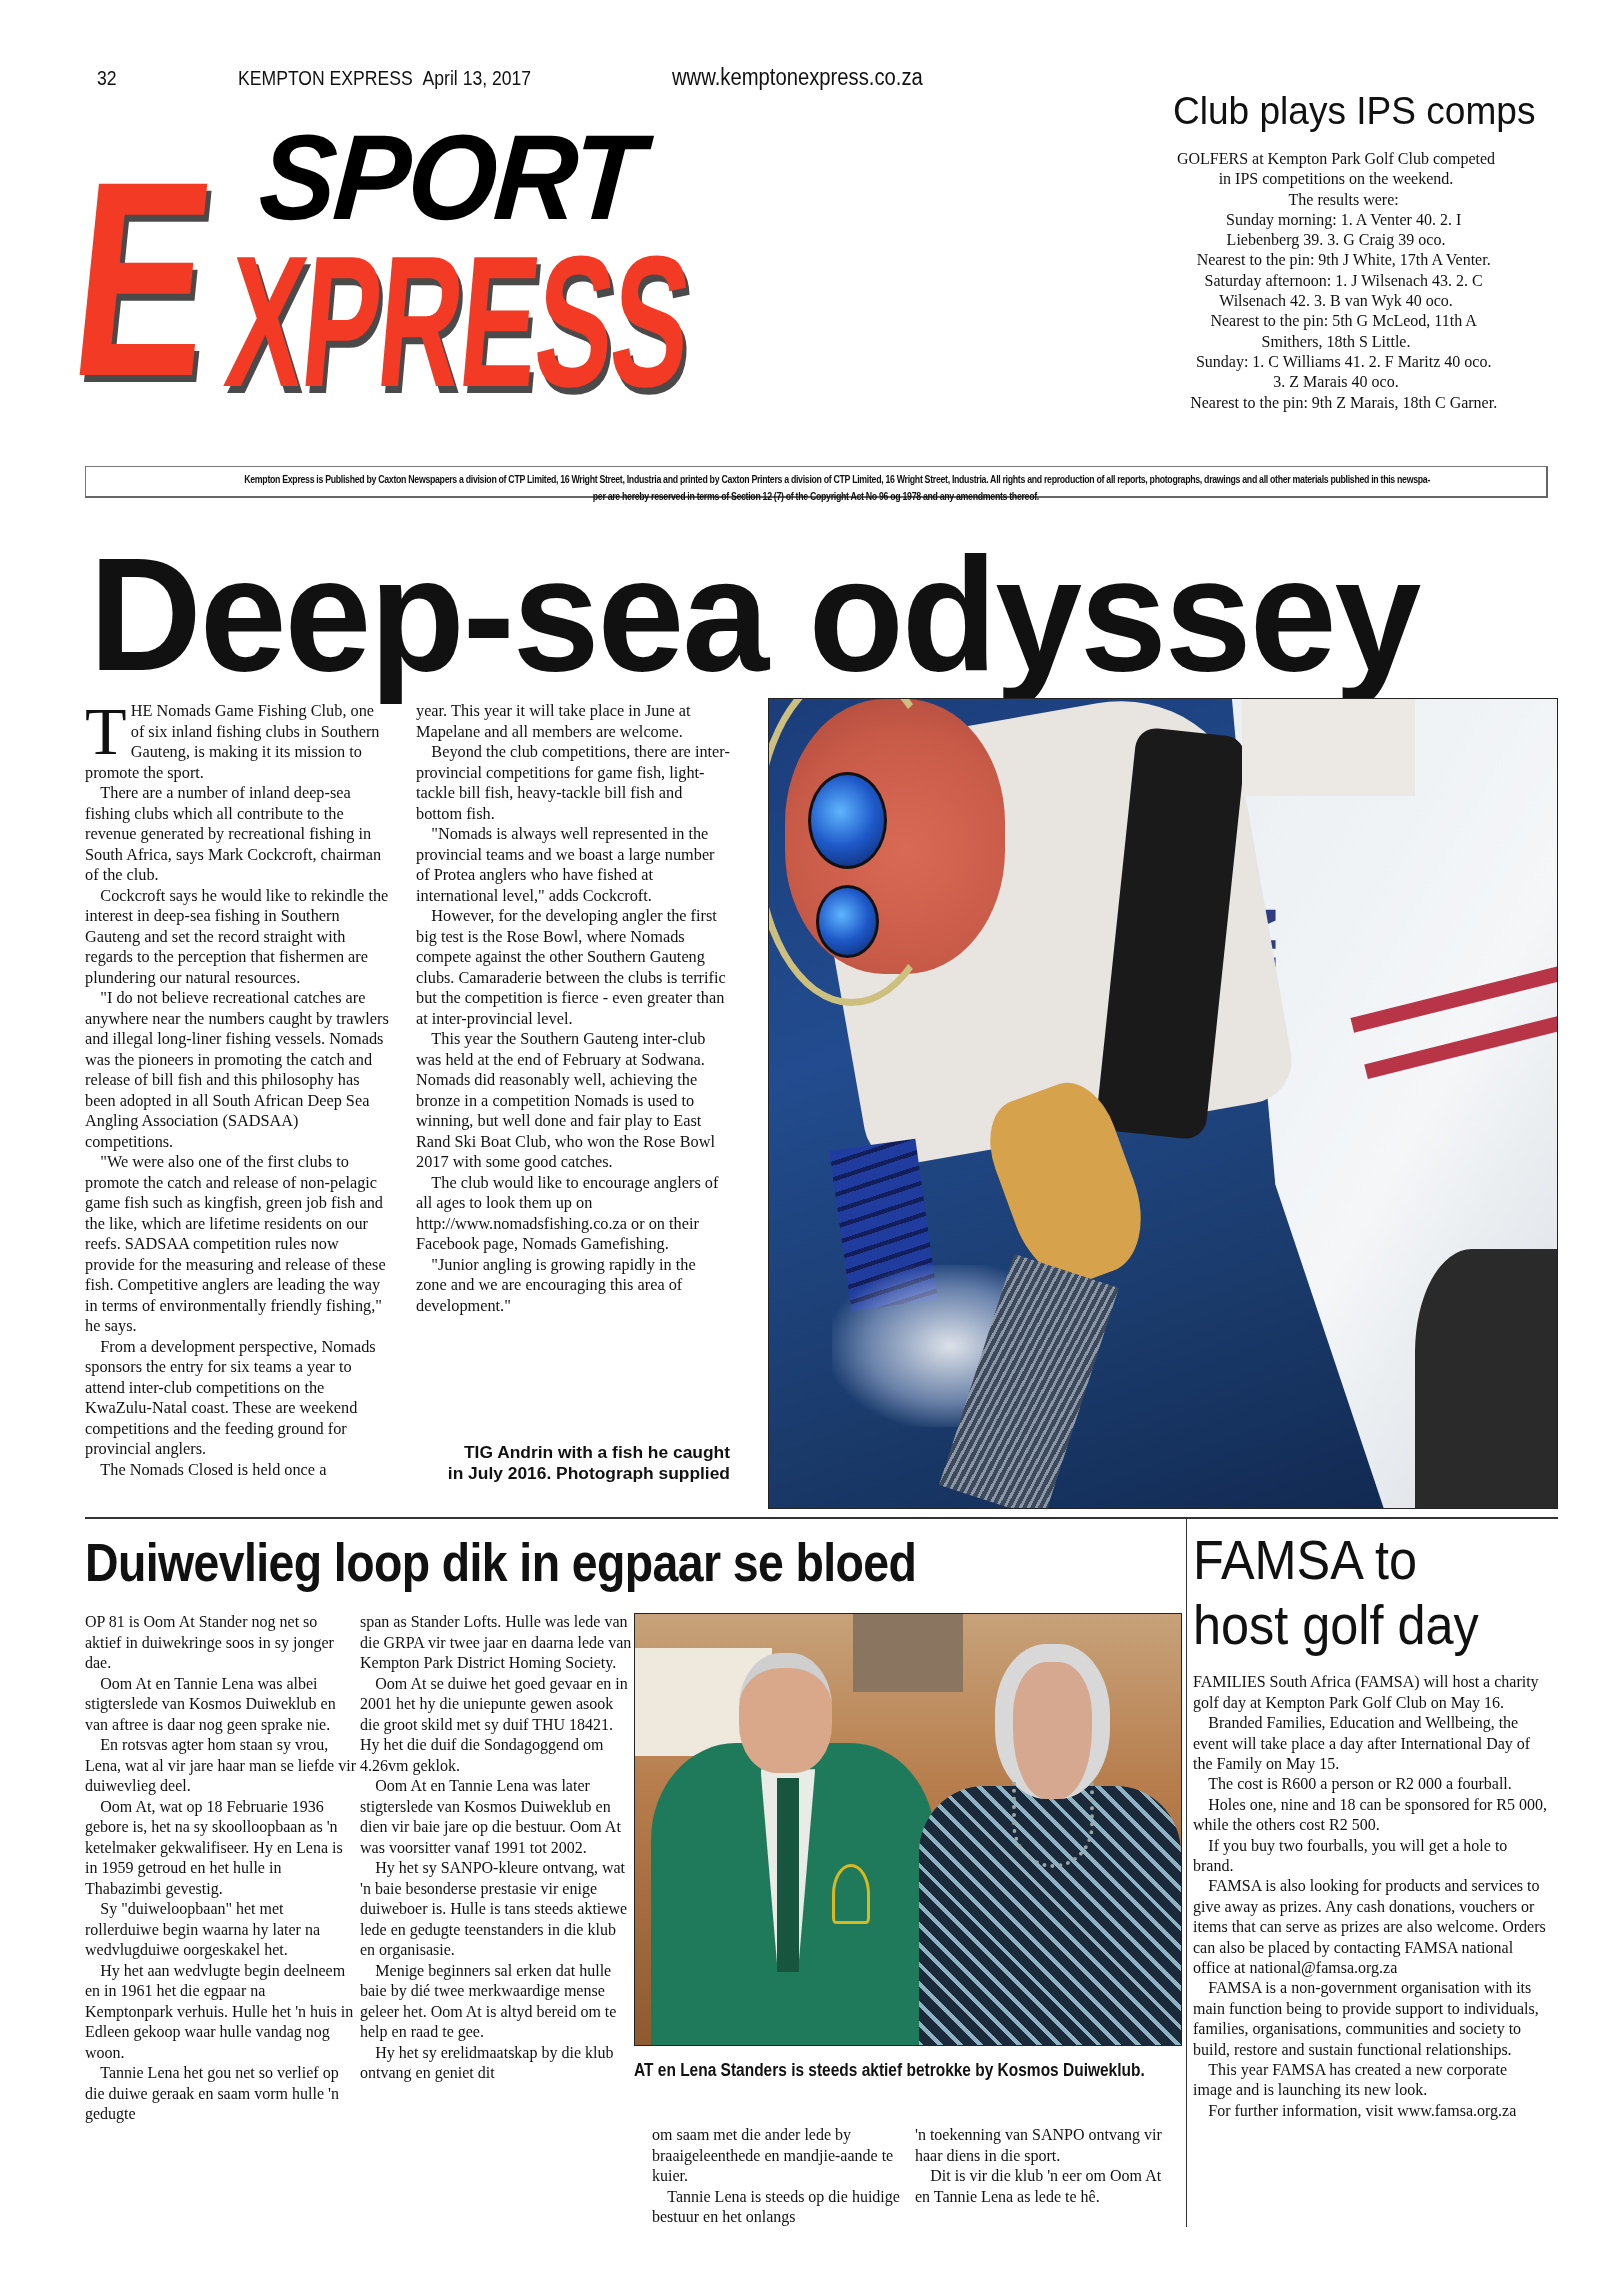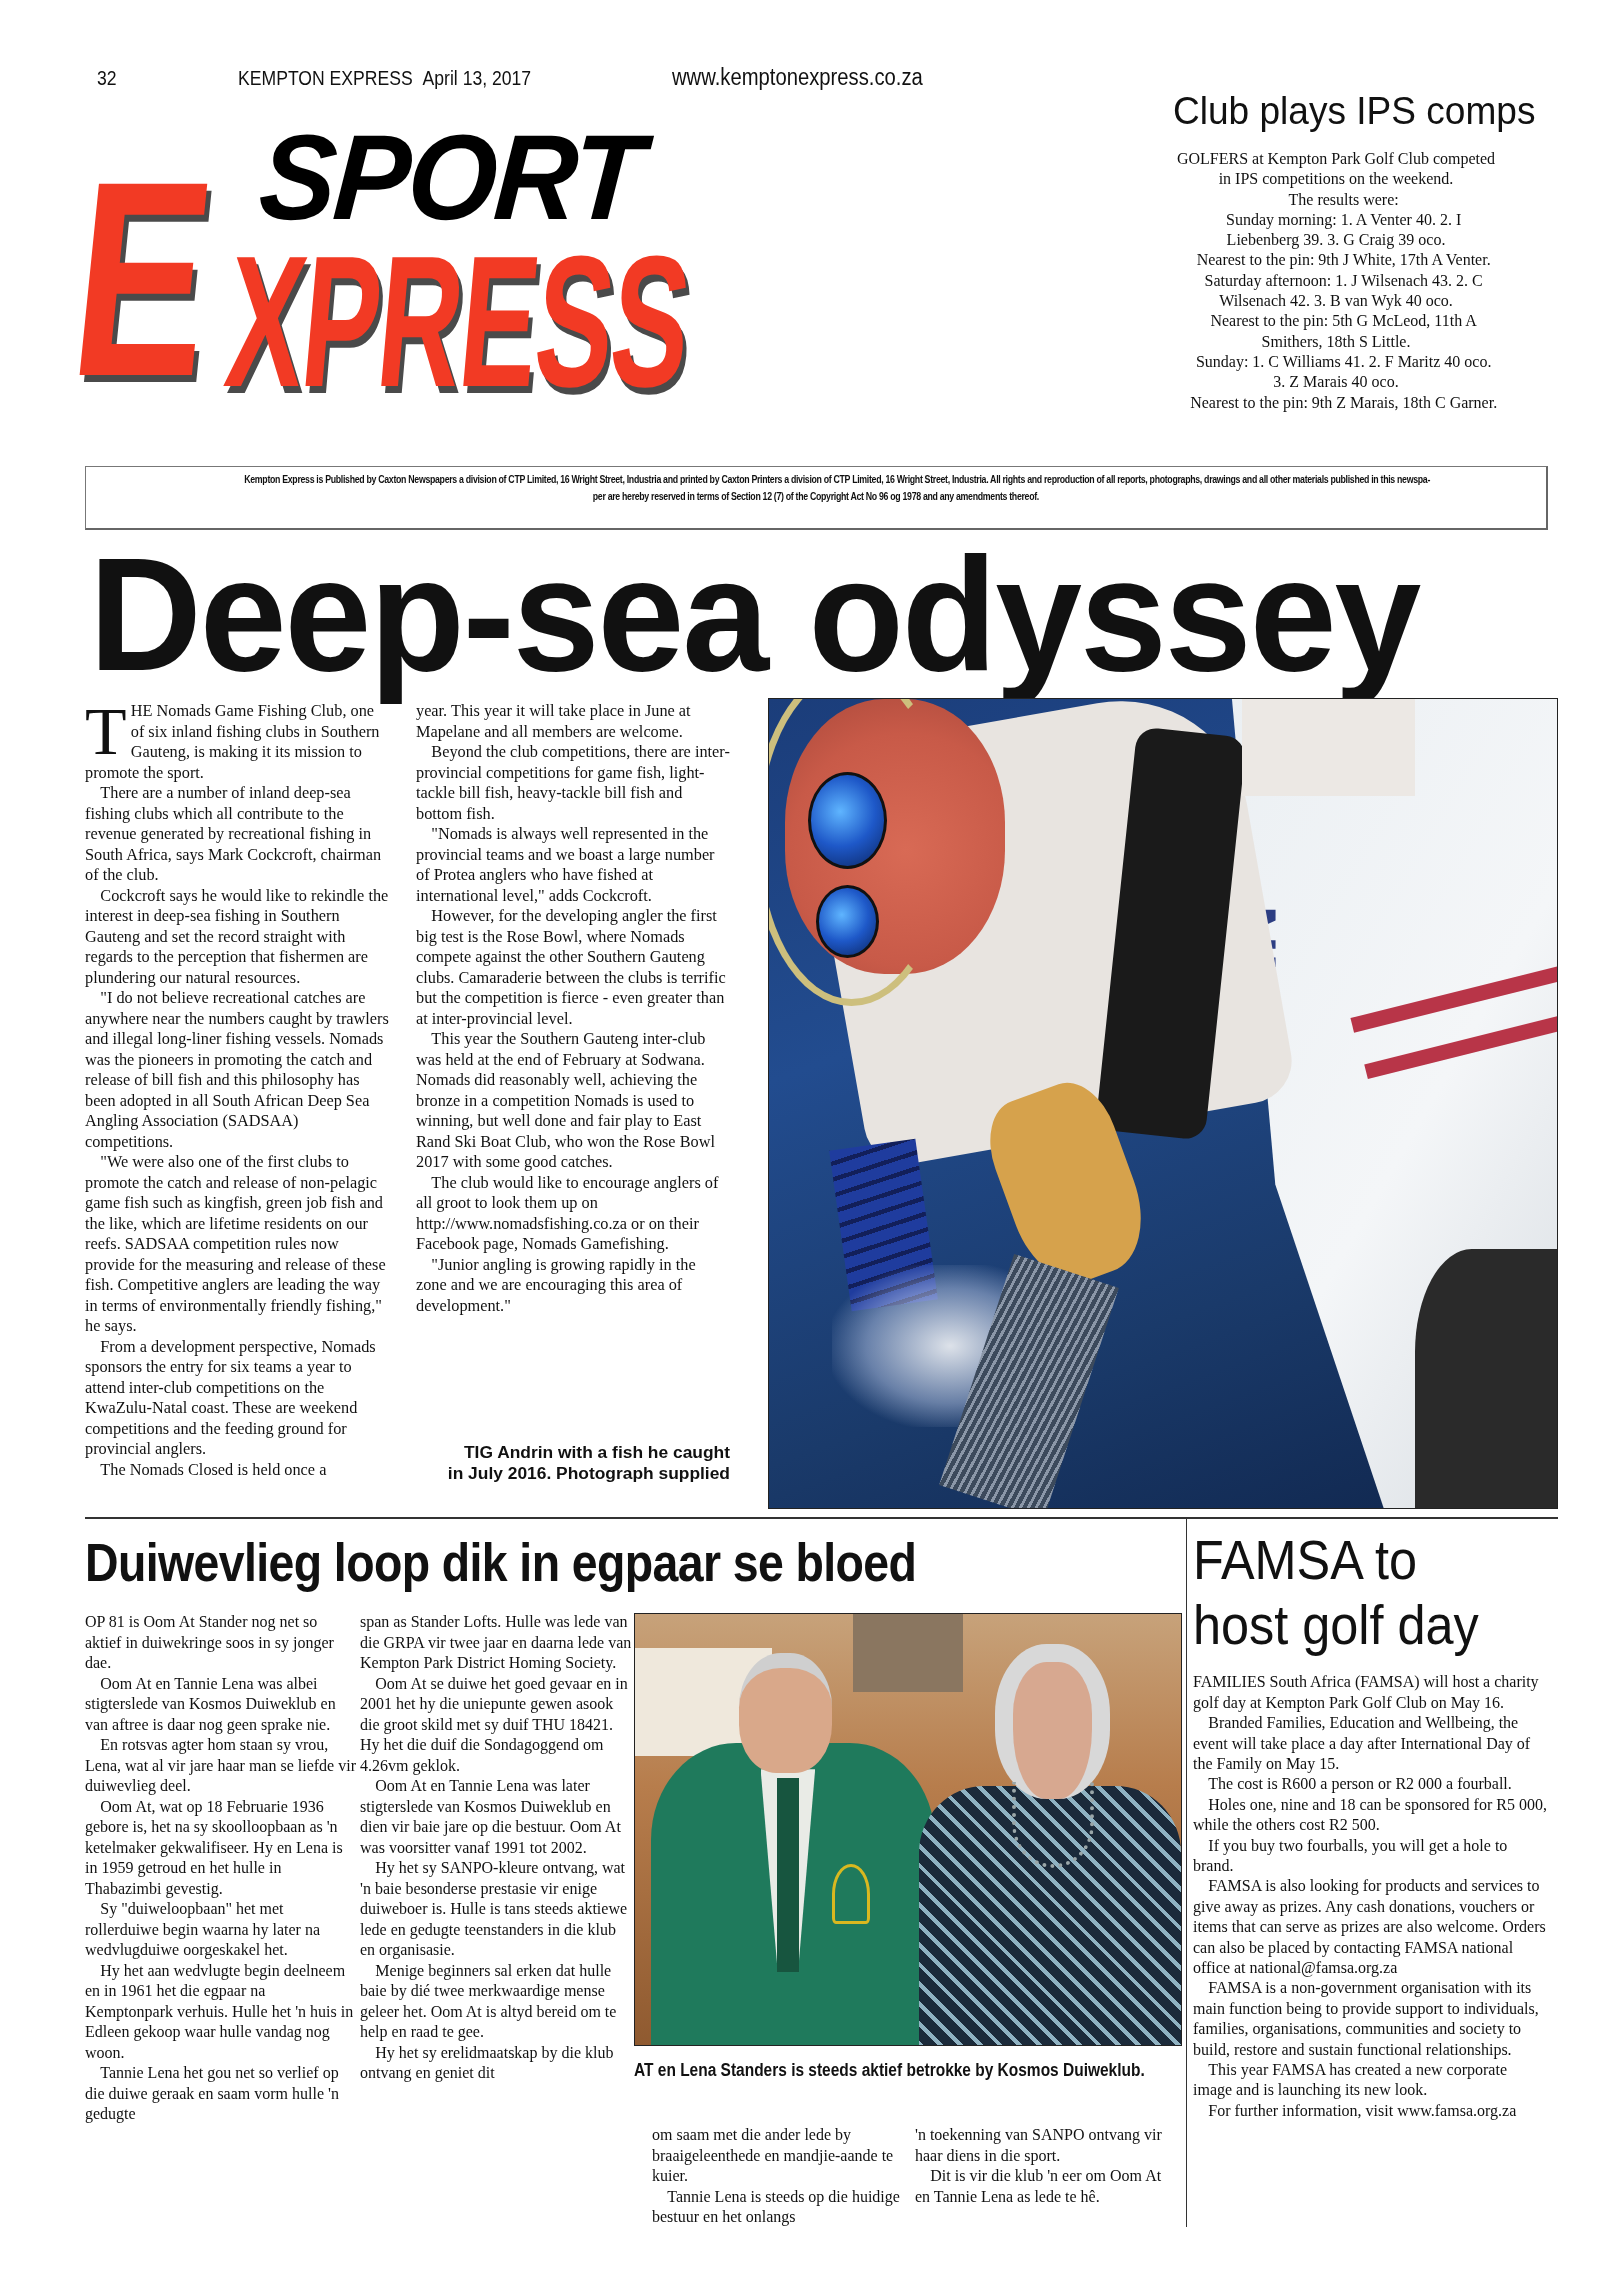--- a/index.html
+++ b/index.html
@@ -90,21 +90,21 @@
     <p>The results were:</p>
     <p>Sunday morning: 1. A Venter 40. 2. I Liebenberg 39. 3. G Craig 39 oco.</p>
     <p>Nearest to the pin: 9th J White, 17th A Venter.</p>
     <p>Saturday afternoon: 1. J Wilsenach 43. 2. C Wilsenach 42. 3. B van Wyk 40 oco.</p>
     <p>Nearest to the pin: 5th G McLeod, 11th A Smithers, 18th S Little.</p>
     <p>Sunday: 1. C Williams 41. 2. F Maritz 40 oco. 3. Z Marais 40 oco.</p>
     <p>Nearest to the pin: 9th Z Marais, 18th C Garner.</p>
   </div>
 </div>
 
-<div class="abs imprint" style="left:85px; top:466px; width:1463px; height:64px;">
+<div class="abs imprint" style="left:85px; top:466px; width:1463px; height:32px;">
   <span>Kempton Express is Published by Caxton Newspapers a division of CTP Limited, 16 Wright Street, Industria and printed by Caxton Printers a division of CTP Limited, 16 Wright Street, Industria. All rights and reproduction of all reports, photographs, drawings and all other materials published in this newspa-</span><br>
   <span>per are hereby reserved in terms of Section 12 (7) of the Copyright Act No 96 og 1978 and any amendments thereof.</span>
 </div>
 
 <div class="abs hl-main" style="left:89px; top:534px;">Deep-sea odyssey</div>
 
 <div class="abs body-text" style="left:85px; top:701px; width:305px;">
   <p class="first"><span class="dropcap">T</span><span>HE Nomads Game Fishing Club, one of six inland fishing clubs in Southern Gauteng, is making it its mission to promote the sport.</span></p>
   <p>There are a number of inland deep-sea fishing clubs which all contribute to the revenue generated by recreational fishing in South Africa, says Mark Cockcroft, chairman of the club.</p>
   <p>Cockcroft says he would like to rekindle the interest in deep-sea fishing in Southern Gauteng and set the record straight with regards to the perception that fishermen are plundering our natural resources.</p>
@@ -113,21 +113,21 @@
   <p>From a development perspective, Nomads sponsors the entry for six teams a year to attend inter-club competitions on the KwaZulu-Natal coast. These are weekend competitions and the feeding ground for provincial anglers.</p>
   <p>The Nomads Closed is held once a</p>
 </div>
 
 <div class="abs body-text" style="left:416px; top:701px; width:314px;">
   <p class="first">year. This year it will take place in June at Mapelane and all members are welcome.</p>
   <p>Beyond the club competitions, there are inter-provincial competitions for game fish, light-tackle bill fish, heavy-tackle bill fish and bottom fish.</p>
   <p>"Nomads is always well represented in the provincial teams and we boast a large number of Protea anglers who have fished at international level," adds Cockcroft.</p>
   <p>However, for the developing angler the first big test is the Rose Bowl, where Nomads compete against the other Southern Gauteng clubs. Camaraderie between the clubs is terrific but the competition is fierce - even greater than at inter-provincial level.</p>
   <p>This year the Southern Gauteng inter-club was held at the end of February at Sodwana. Nomads did reasonably well, achieving the bronze in a competition Nomads is used to winning, but well done and fair play to East Rand Ski Boat Club, who won the Rose Bowl 2017 with some good catches.</p>
-  <p>The club would like to encourage anglers of all groot to look them up on http://www.nomadsfishing.co.za or on their Facebook page, Nomads Gamefishing.</p>
+  <p>The club would like to encourage anglers of all ages to look them up on http://www.nomadsfishing.co.za or on their Facebook page, Nomads Gamefishing.</p>
   <p>"Junior angling is growing rapidly in the zone and we are encouraging this area of development."</p>
 </div>
 
 <div class="abs caption" style="left:444px; top:1442px; width:286px;">TIG Andrin with a fish he caught in July 2016. Photograph supplied</div>
 
 <div class="abs photo1" style="left:768px; top:698px; width:790px; height:811px;">
   <div class="boat"></div>
   <div class="stripe" style="right:-14px; top:292px; width:222px;"></div>
   <div class="stripe" style="right:-14px; top:340px; width:208px;"></div>
   <div class="boattext">NI 1B</div>

